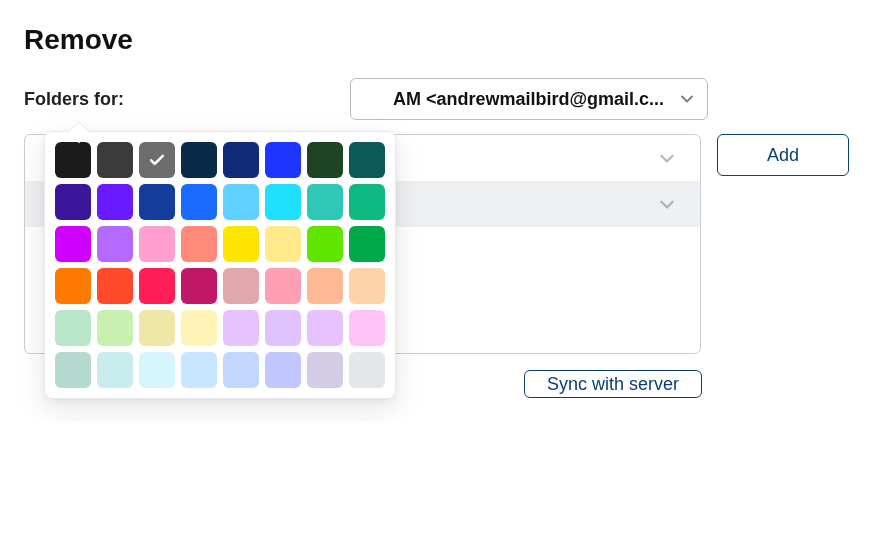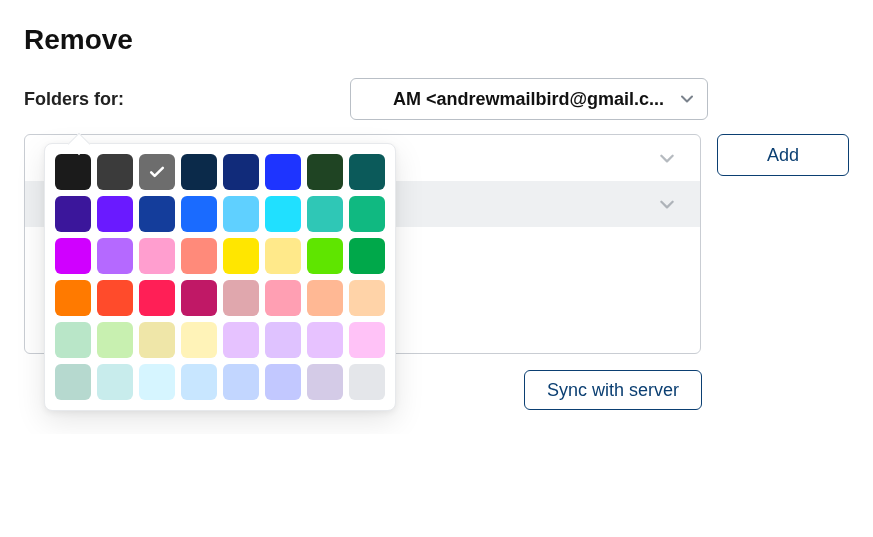--- a/index.html
+++ b/index.html
@@ -120,21 +120,21 @@
     padding: 0 12px;
   }
 
   .sync-row {
     display: flex;
     justify-content: flex-end;
     width: 678px;
     margin-top: 16px;
   }
   .btn-sync {
-    height: 40px;
+    height: 28px;
     border: 1.5px solid #0b3f72;
     border-radius: 6px;
     background: #fff;
     color: #0b3f72;
     font-size: 18px;
     cursor: pointer;
     display: flex;
     align-items: center;
     justify-content: center;
     padding: 8px 22px;

